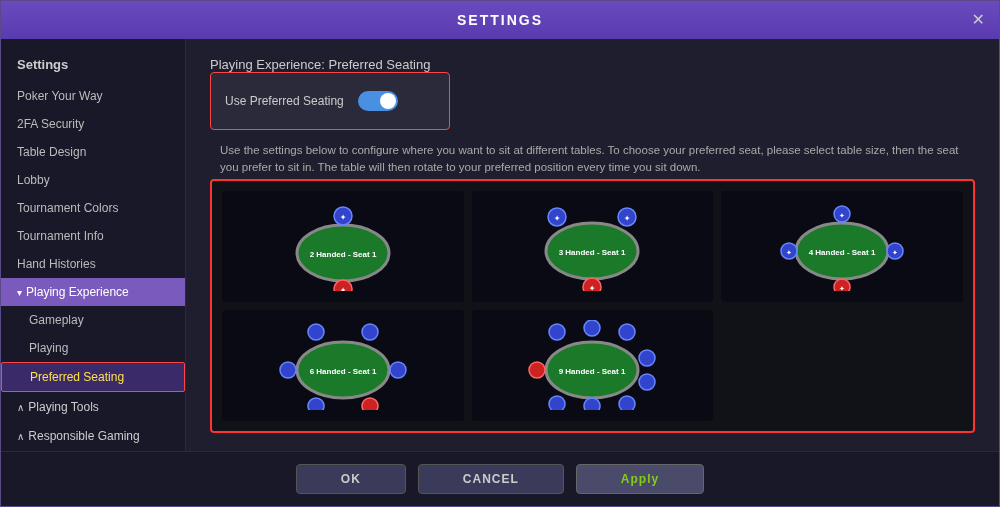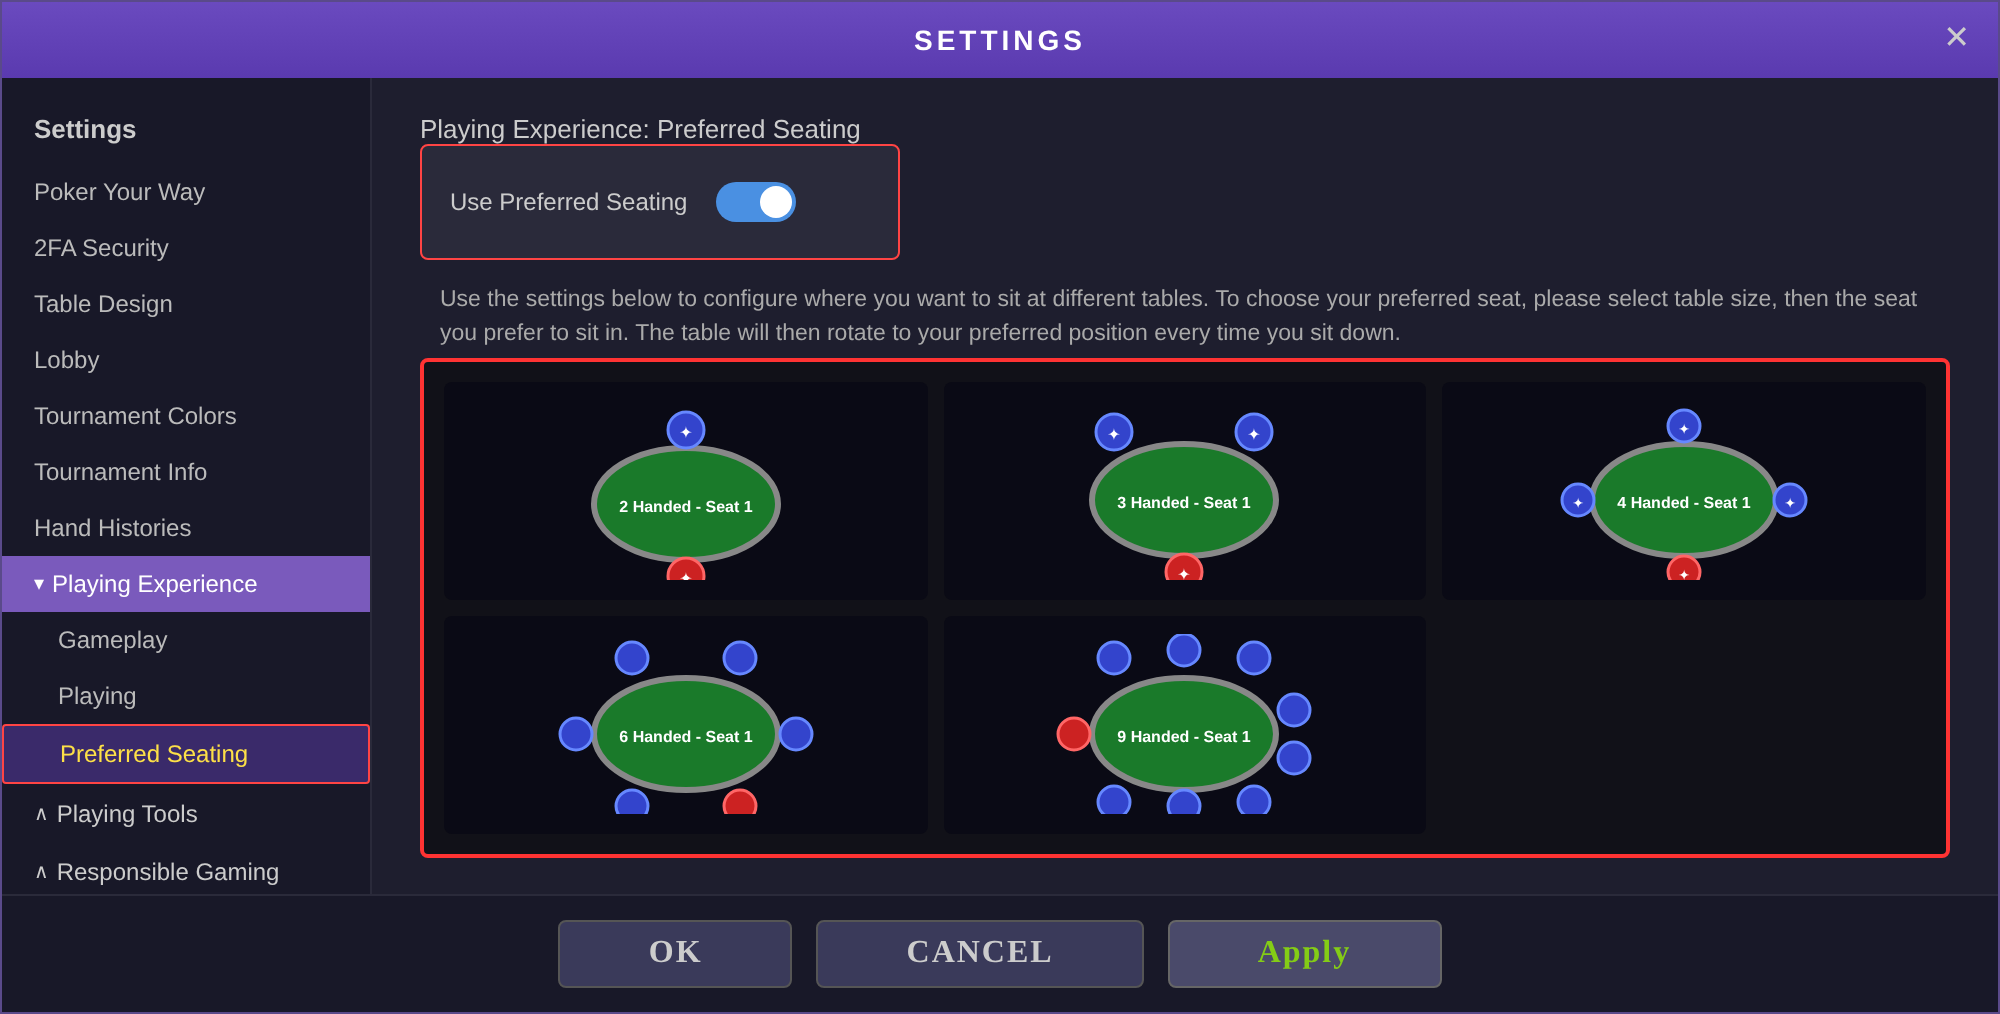--- a/index.html
+++ b/index.html
@@ -188,26 +188,25 @@
       display: flex;
       justify-content: center;
       gap: 12px;
       padding: 12px;
       background: #181828;
       border-top: 1px solid #2a2a3a;
     }
     .footer-btn {
       padding: 7px 44px;
       border-radius: 4px;
-      font-size: 16px;
+      font-size: 12px;
       font-weight: bold;
       cursor: pointer;
       letter-spacing: 1px;
       border: none;
-      font-family: Liberation Serif, serif;
     }
     .btn-ok {
       background: #3a3a5a;
       color: #ccc;
       border: 1px solid #555;
     }
     .btn-cancel {
       background: #3a3a5a;
       color: #ccc;
       border: 1px solid #555;

